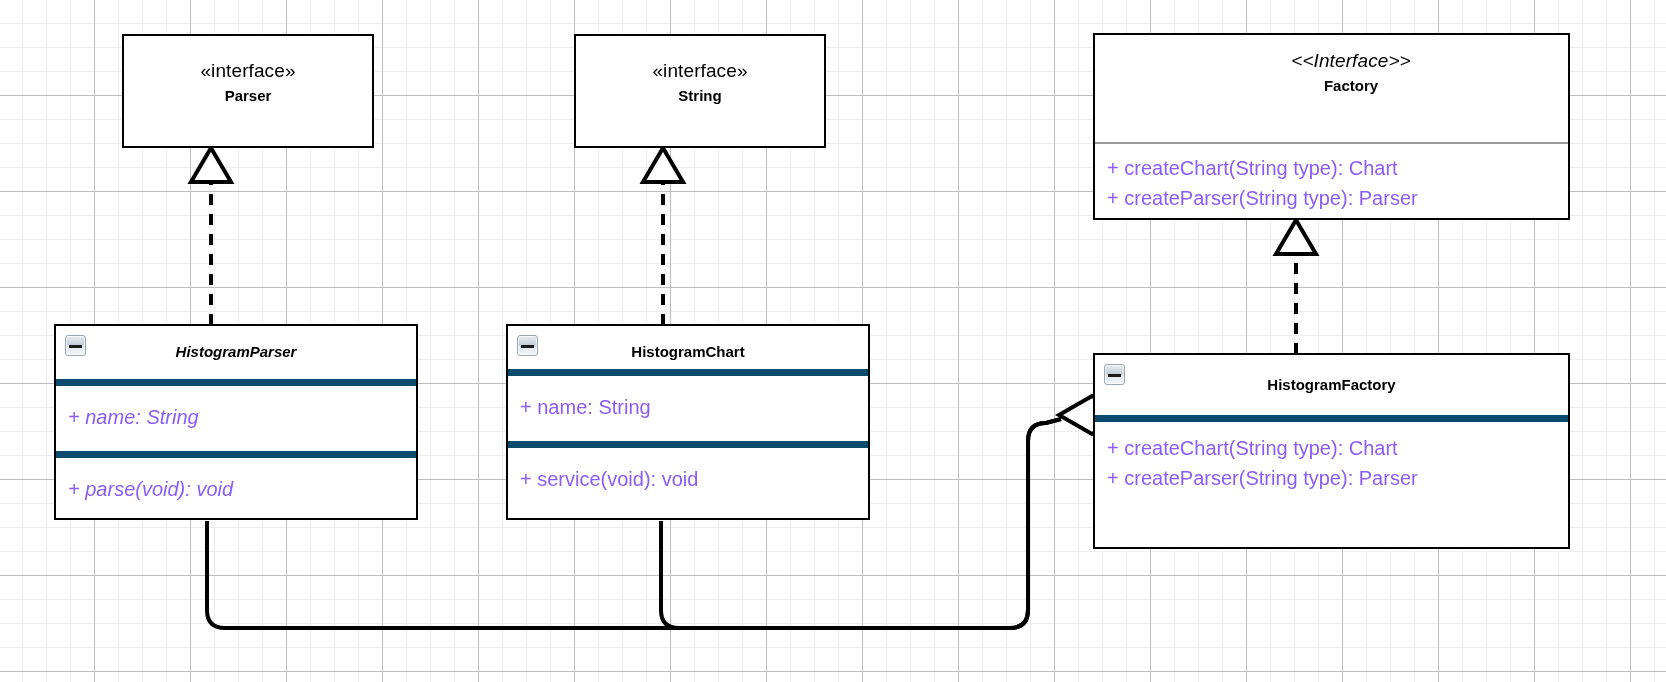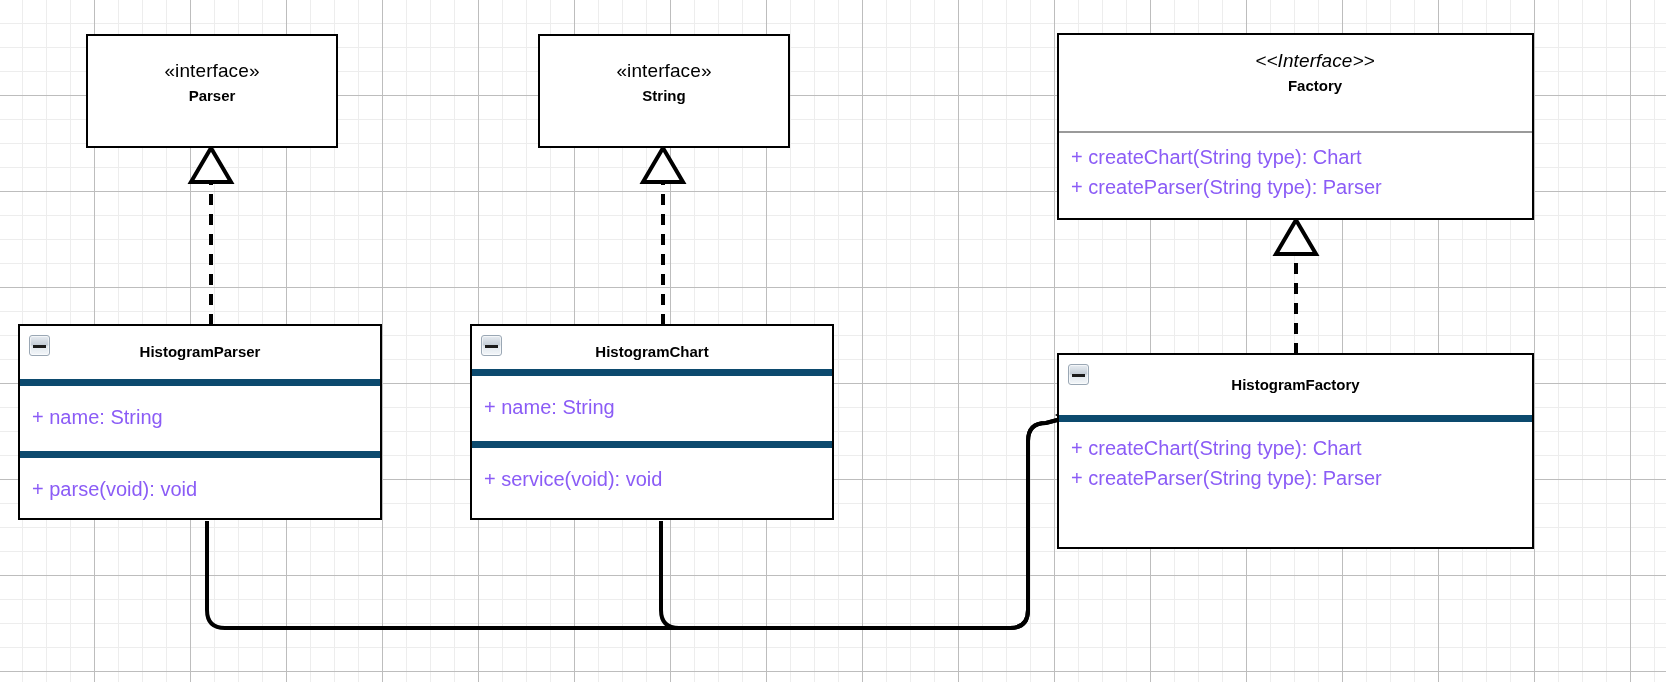--- a/index.html
+++ b/index.html
@@ -32,20 +32,21 @@
     top: 0;
     width: 1666px;
     height: 682px;
     pointer-events: none;
   }
   .uml-box {
     position: absolute;
     box-sizing: border-box;
     background: #ffffff;
     border: 2px solid #000000;
+    margin-left: 36px;
   }
   .hdr {
     position: relative;
     box-sizing: border-box;
     text-align: center;
     background: #ffffff;
   }
   .hdr-iface {
     font-size: 19px;
     line-height: 25px;
@@ -140,31 +141,31 @@
   </div>
 
   <div class="uml-box" style="left:538px; top:34px; width:252px; height:114px;">
     <div class="hdr" style="padding-top:22px;">
       <div class="hdr-iface">«interface»</div>
       <div class="hdr-name">String</div>
     </div>
   </div>
 
   <div class="uml-box" style="left:1057px; top:33px; width:477px; height:187px;">
-    <div class="hdr" style="padding-top:13px; height:96px;padding-left:39px;">
+    <div class="hdr" style="padding-top:13px; height:107px;padding-left:39px;">
       <div class="hdr-iface italic">&lt;&lt;Interface&gt;&gt;</div>
       <div class="hdr-name">Factory</div>
     </div>
     <div class="compartment divider-thin">
       <div class="member">+ createChart(String type): Chart</div>
       <div class="member">+ createParser(String type): Parser</div>
     </div>
   </div>
 
-  <div class="uml-box" style="left:18px; top:324px; width:364px; height:196px;">
+  <div class="uml-box" style="left:18px; top:324px; width:364px; height:196px;font-style:italic;">
     <div class="hdr" style="height:53px; padding-top:13px;">
       <span class="collapse-icon"></span>
       <div class="hdr-name">HistogramParser</div>
     </div>
     <div class="compartment divider-thick" style="height:72px; padding-top:16px;">
       <div class="member">+ name: String</div>
     </div>
     <div class="compartment divider-thick" style="padding-top:16px;">
       <div class="member">+ parse(void): void</div>
     </div>

